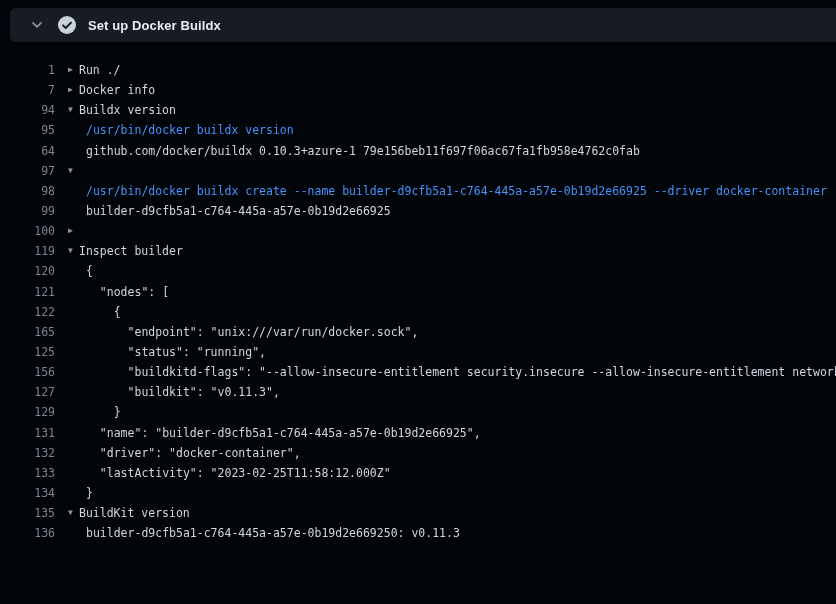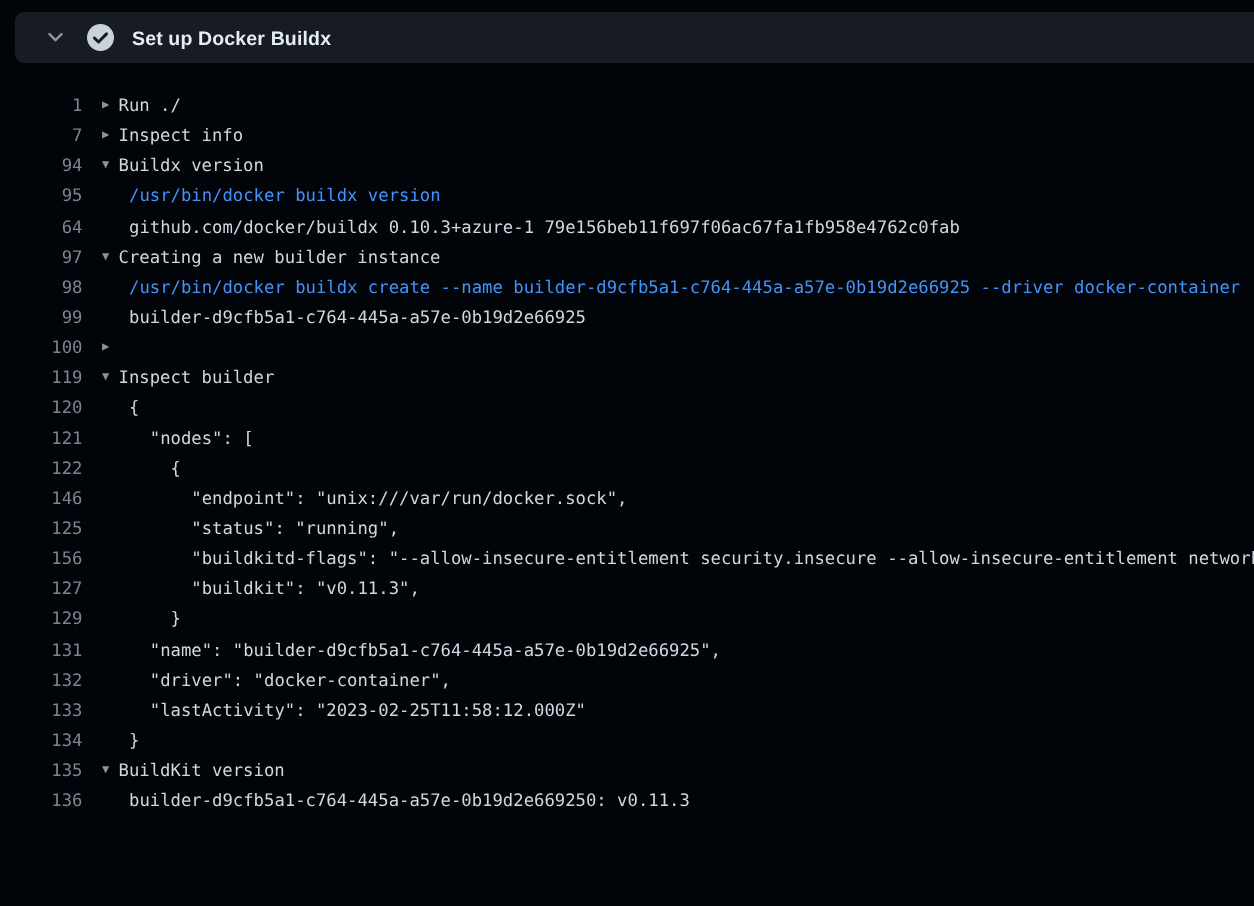--- a/index.html
+++ b/index.html
@@ -71,41 +71,40 @@
 
 <div class="log">
     <div class="row group">
     <a class="num">1</a>
     <span class="caret">▶</span>
     <span class="txt">Run ./</span>
   </div>
     <div class="row group">
     <a class="num">7</a>
     <span class="caret">▶</span>
-    <span class="txt">Inspect info</span>
+    <span class="txt">Docker info</span>
   </div>
     <div class="row group">
     <a class="num">94</a>
     <span class="caret">▼</span>
     <span class="txt">Buildx version</span>
   </div>
     <div class="row output command">
     <a class="num">95</a>
     <span class="caret"></span>
     <span class="txt">/usr/bin/docker buildx version</span>
   </div>
     <div class="row output">
     <a class="num">64</a>
     <span class="caret"></span>
     <span class="txt">github.com/docker/buildx 0.10.3+azure-1 79e156beb11f697f06ac67fa1fb958e4762c0fab</span>
   </div>
     <div class="row group">
     <a class="num">97</a>
     <span class="caret">▼</span>
-    <span class="txt">Creating a new builder instance</span>
   </div>
     <div class="row output command">
     <a class="num">98</a>
     <span class="caret"></span>
     <span class="txt">/usr/bin/docker buildx create --name builder-d9cfb5a1-c764-445a-a57e-0b19d2e66925 --driver docker-container</span>
   </div>
     <div class="row output">
     <a class="num">99</a>
     <span class="caret"></span>
     <span class="txt">builder-d9cfb5a1-c764-445a-a57e-0b19d2e66925</span>
@@ -128,21 +127,21 @@
     <a class="num">121</a>
     <span class="caret"></span>
     <span class="txt">  "nodes": [</span>
   </div>
     <div class="row output">
     <a class="num">122</a>
     <span class="caret"></span>
     <span class="txt">    {</span>
   </div>
     <div class="row output">
-    <a class="num">146</a>
+    <a class="num">165</a>
     <span class="caret"></span>
     <span class="txt">      "endpoint": "unix:///var/run/docker.sock",</span>
   </div>
     <div class="row output">
     <a class="num">125</a>
     <span class="caret"></span>
     <span class="txt">      "status": "running",</span>
   </div>
     <div class="row output">
     <a class="num">156</a>

